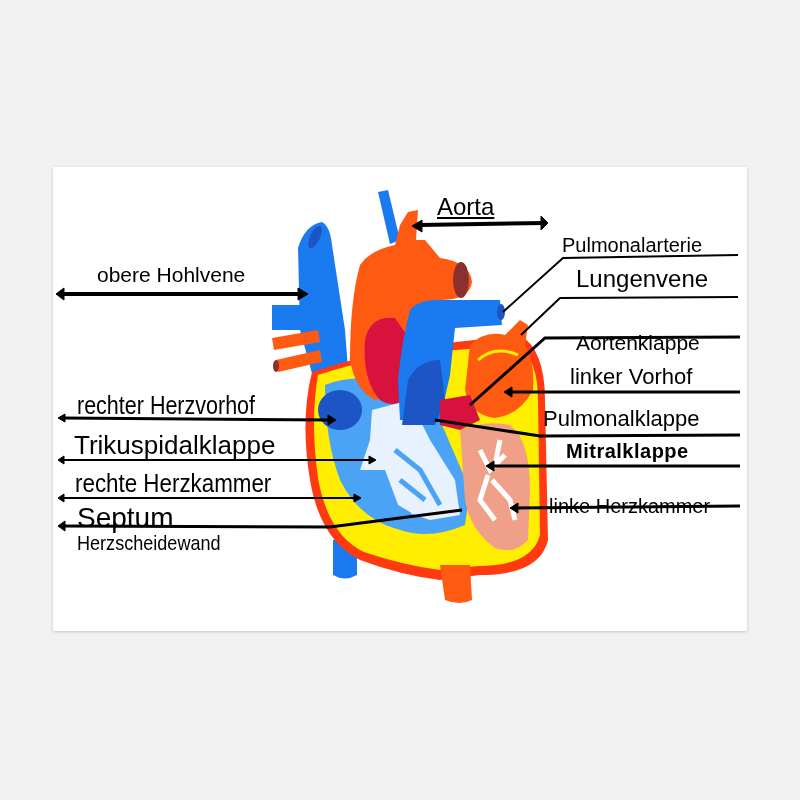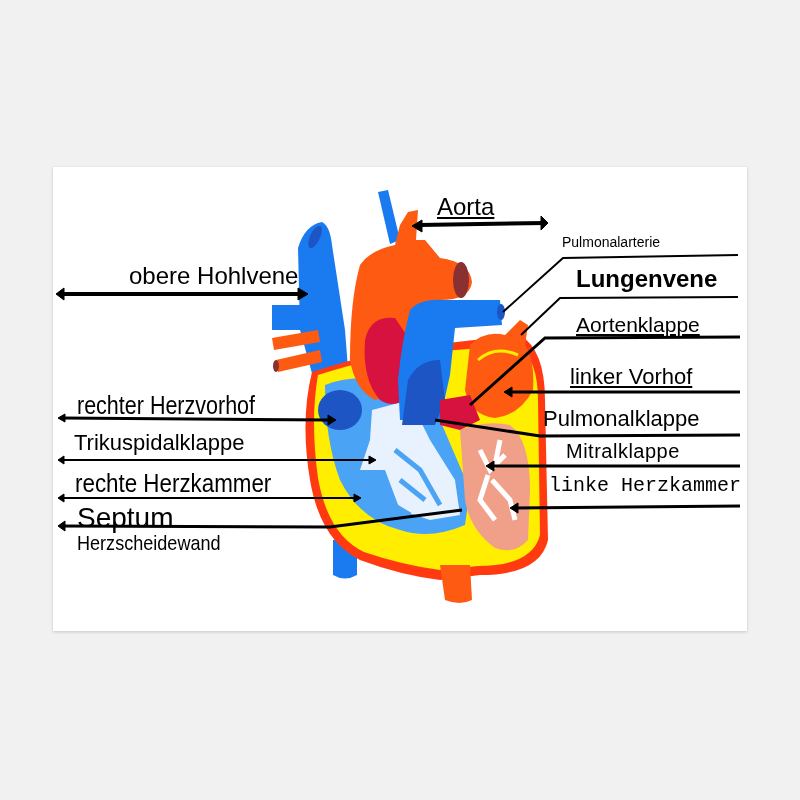--- a/index.html
+++ b/index.html
@@ -105,26 +105,26 @@
     <line x1="740" y1="392" x2="508" y2="392" stroke-width="3"></line>
     <polygon points="504,392 512,387 512,397"></polygon>
     <polyline points="740,435 540,436 435,420" fill="none" stroke-width="3"></polyline>
     <line x1="740" y1="466" x2="490" y2="466" stroke-width="3"></line>
     <polygon points="486,466 494,461 494,471"></polygon>
     <line x1="740" y1="506" x2="514" y2="508" stroke-width="3"></line>
     <polygon points="510,508 518,503 518,513"></polygon>
   </g>
 </svg>
 
-<div class="label" style="left:97px; top:264px; font-size:24px;margin-left:32px;">obere Hohlvene</div>
+<div class="label" style="left:97px; top:264px; font-size:21px;">obere Hohlvene</div>
 <div class="label" style="left:437px; top:195px; font-size:24px;text-decoration:underline;">Aorta</div>
-<div class="label" style="left:562px; top:235px; font-size:14px;">Pulmonalarterie</div>
-<div class="label" style="left:576px; top:267px; font-size:24px;font-weight:bold;">Lungenvene</div>
-<div class="label" style="left:576px; top:314px; font-size:21px;text-decoration:underline;">Aortenklappe</div>
-<div class="label" style="left:570px; top:366px; font-size:22px;text-decoration:underline;">linker Vorhof</div>
+<div class="label" style="left:562px; top:235px; font-size:20px;">Pulmonalarterie</div>
+<div class="label" style="left:576px; top:267px; font-size:24px;">Lungenvene</div>
+<div class="label" style="left:576px; top:332px; font-size:21px;">Aortenklappe</div>
+<div class="label" style="left:570px; top:366px; font-size:22px;">linker Vorhof</div>
 <div class="label" style="left:543px; top:408px; font-size:22px;">Pulmonalklappe</div>
-<div class="label" style="left:566px; top:441px; font-size:20px; font-weight:normal; letter-spacing:0.5px;">Mitralklappe</div>
-<div class="label" style="left:549px; top:476px; font-size:20px;font-family:Liberation Mono, monospace;">linke Herzkammer</div>
+<div class="label" style="left:566px; top:441px; font-size:20px; font-weight:bold; letter-spacing:0.5px;">Mitralklappe</div>
+<div class="label" style="left:549px; top:496px; font-size:20px;">linke Herzkammer</div>
 <div class="label cond" style="left:77px; top:393px; font-size:25px;">rechter Herzvorhof</div>
-<div class="label" style="left:74px; top:432px; font-size:22px;">Trikuspidalklappe</div>
+<div class="label" style="left:74px; top:432px; font-size:26px;">Trikuspidalklappe</div>
 <div class="label cond" style="left:75px; top:470px; font-size:26px;">rechte Herzkammer</div>
 <div class="label" style="left:77px; top:504px; font-size:28px;">Septum</div>
 <div class="label cond" style="left:77px; top:532px; font-size:21px;">Herzscheidewand</div>
 
 </body></html>

